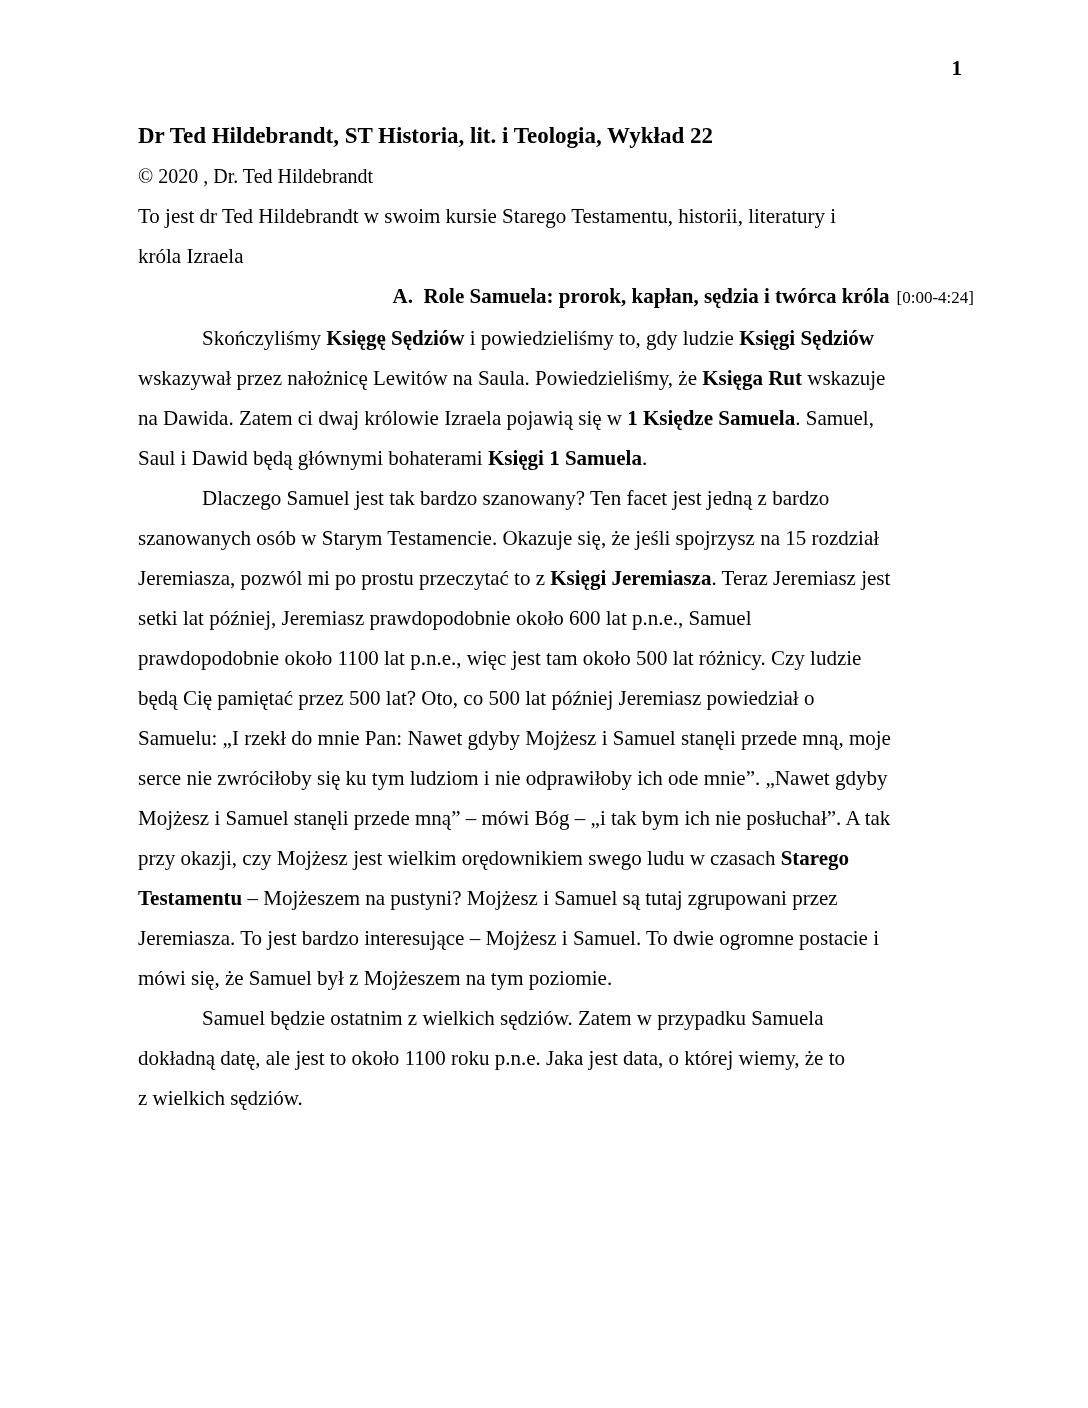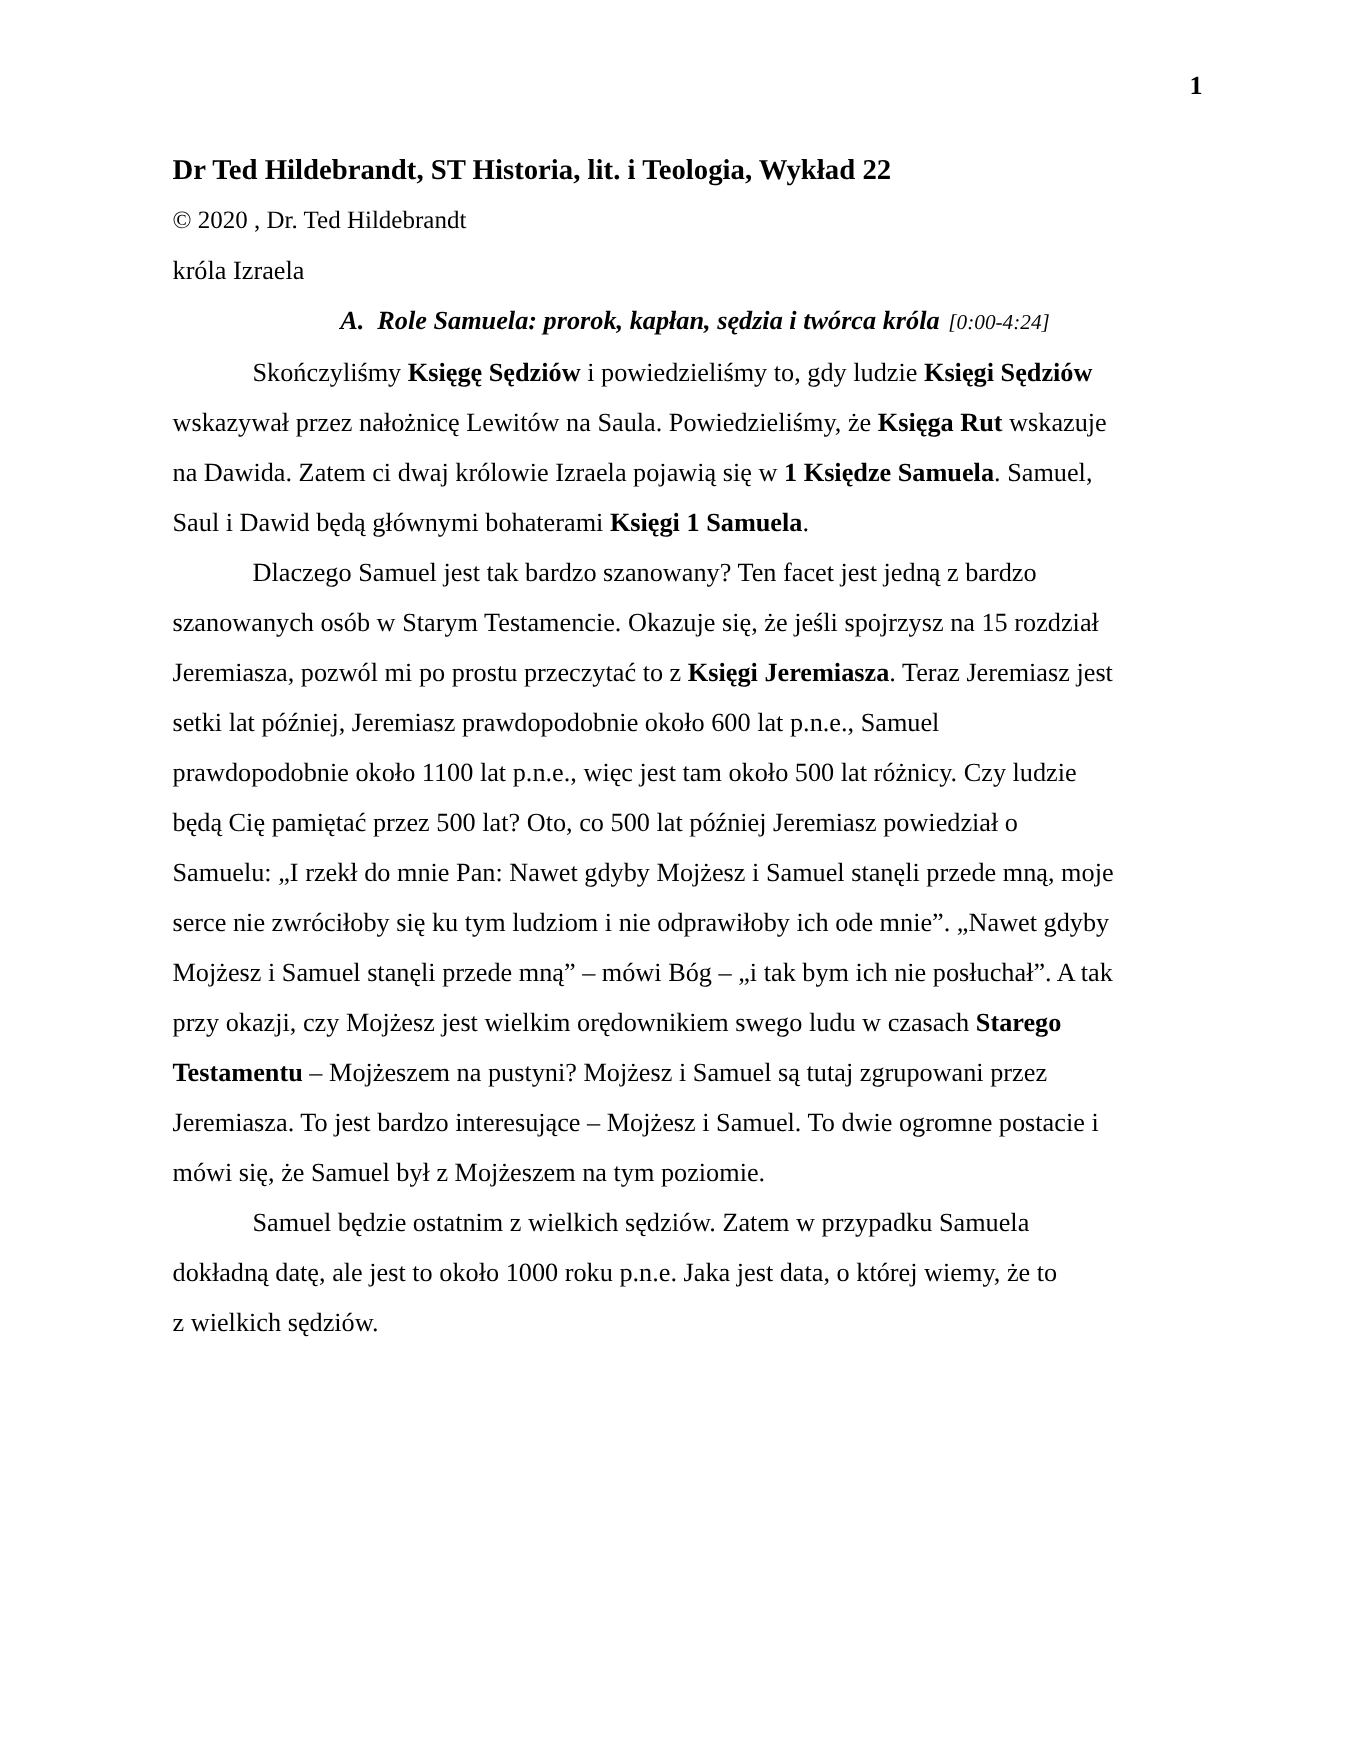--- a/index.html
+++ b/index.html
@@ -40,23 +40,22 @@
     font-size: 23px;
     font-weight: bold;
   }
   .copyright-line {
     font-size: 20px;
   }
   .alert-line {
     font-weight: bold;
   }
   .heading-line {
-    text-align: center;
+    text-align: right;
     font-weight: bold;
-    font-style: italic;
   }
   .heading-line .timecode {
     font-weight: normal;
     font-size: 17px;
     margin-left: 7px;
   }
   .indent {
     padding-left: 64px;
   }
   .bold {
@@ -72,20 +71,21 @@
 
   <div class="content">
 
     <div class="line title-line">Dr Ted Hildebrandt, ST Historia, lit. i Teologia, Wykład 22</div>
 
     <div class="line copyright-line">© 2020 , Dr. Ted Hildebrandt</div>
 
 
     <div>
         <div>
+          <div class="line"><span>To jest dr Ted Hildebrandt w swoim kursie Starego Testamentu, historii, literatury i</span></div>
           <div class="line"><span>króla Izraela</span></div>
         </div>
       </div>
 
     <div class="line heading-line">
       <span>A.&nbsp; Role Samuela: prorok, kapłan, sędzia i twórca króla</span><span class="timecode">[0:00-4:24]</span>
     </div>
 
     <div>
         <div>
@@ -104,19 +104,19 @@
           <div class="line"><span>Samuelu: „I rzekł do mnie Pan: Nawet gdyby Mojżesz i Samuel stanęli przede mną, moje</span></div>
           <div class="line"><span>serce nie zwróciłoby się ku tym ludziom i nie odprawiłoby ich ode mnie”. „Nawet gdyby</span></div>
           <div class="line"><span>Mojżesz i Samuel stanęli przede mną” – mówi Bóg – „i tak bym ich nie posłuchał”. A tak</span></div>
           <div class="line"><span>przy okazji, czy Mojżesz jest wielkim orędownikiem swego ludu w czasach </span><span class="bold">Starego</span></div>
           <div class="line"><span class="bold">Testamentu</span><span> – Mojżeszem na pustyni? Mojżesz i Samuel są tutaj zgrupowani przez</span></div>
           <div class="line"><span>Jeremiasza. To jest bardzo interesujące – Mojżesz i Samuel. To dwie ogromne postacie i</span></div>
           <div class="line"><span>mówi się, że Samuel był z Mojżeszem na tym poziomie.</span></div>
         </div>
         <div>
           <div class="line indent"><span>Samuel będzie ostatnim z wielkich sędziów. Zatem w przypadku Samuela</span></div>
-          <div class="line"><span>dokładną datę, ale jest to około 1000 roku p.n.e. Jaka jest data, o której wiemy, że to</span></div>
+          <div class="line"><span>dokładną datę, ale jest to około 1100 roku p.n.e. Jaka jest data, o której wiemy, że to</span></div>
           <div class="line"><span>z wielkich sędziów.</span></div>
         </div>
       </div>
 
   </div>
 </div>
 
 </body></html>

